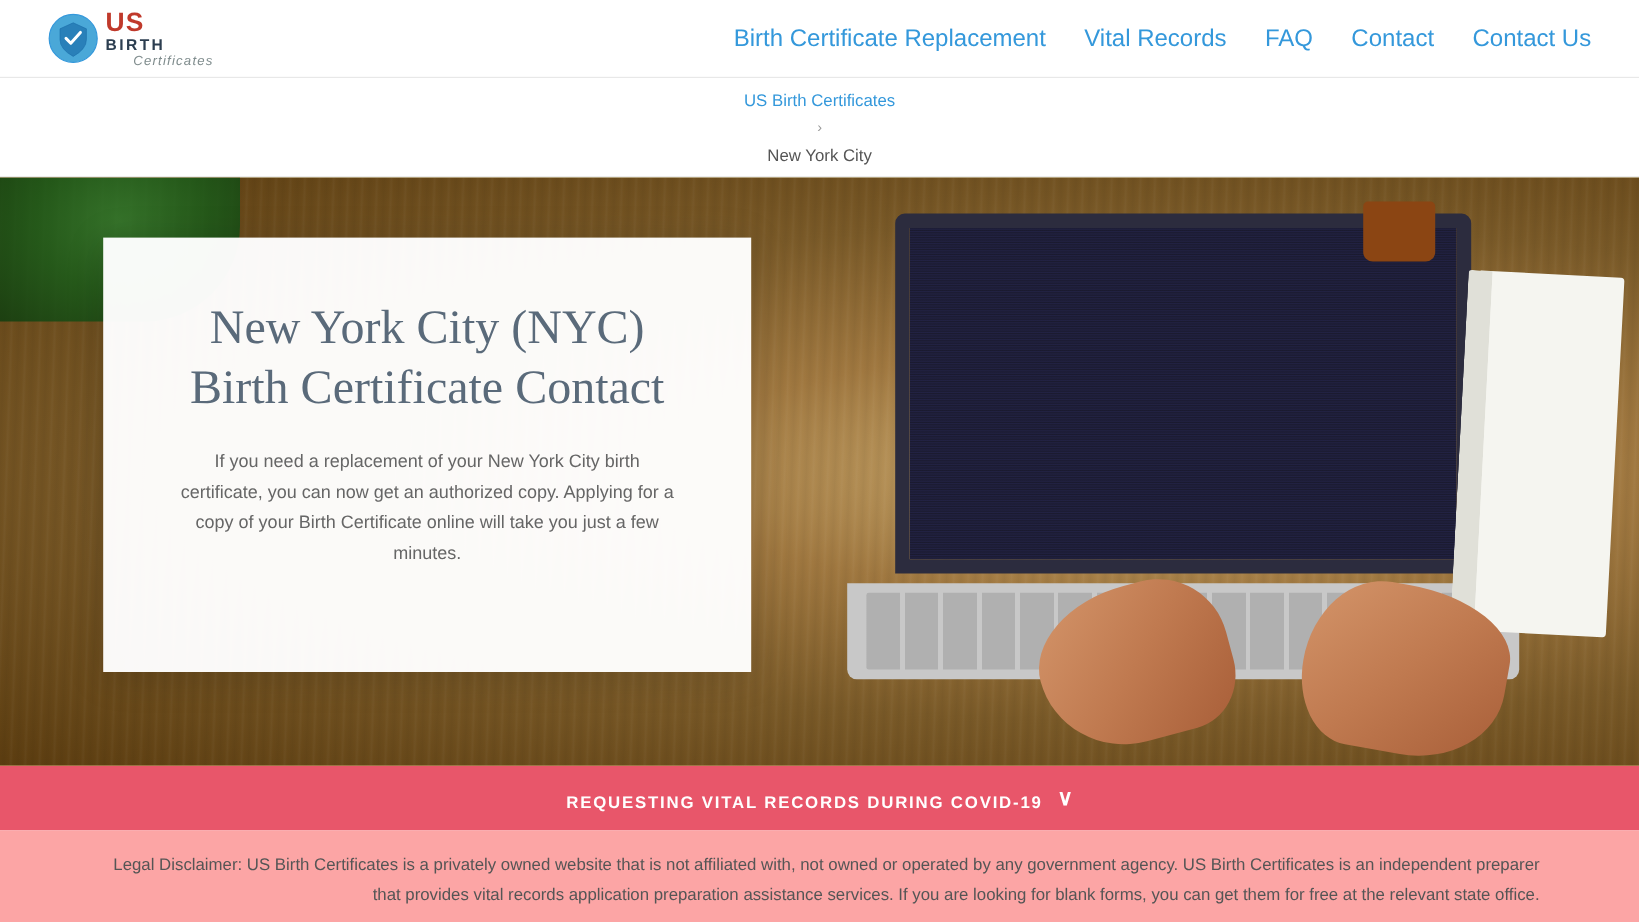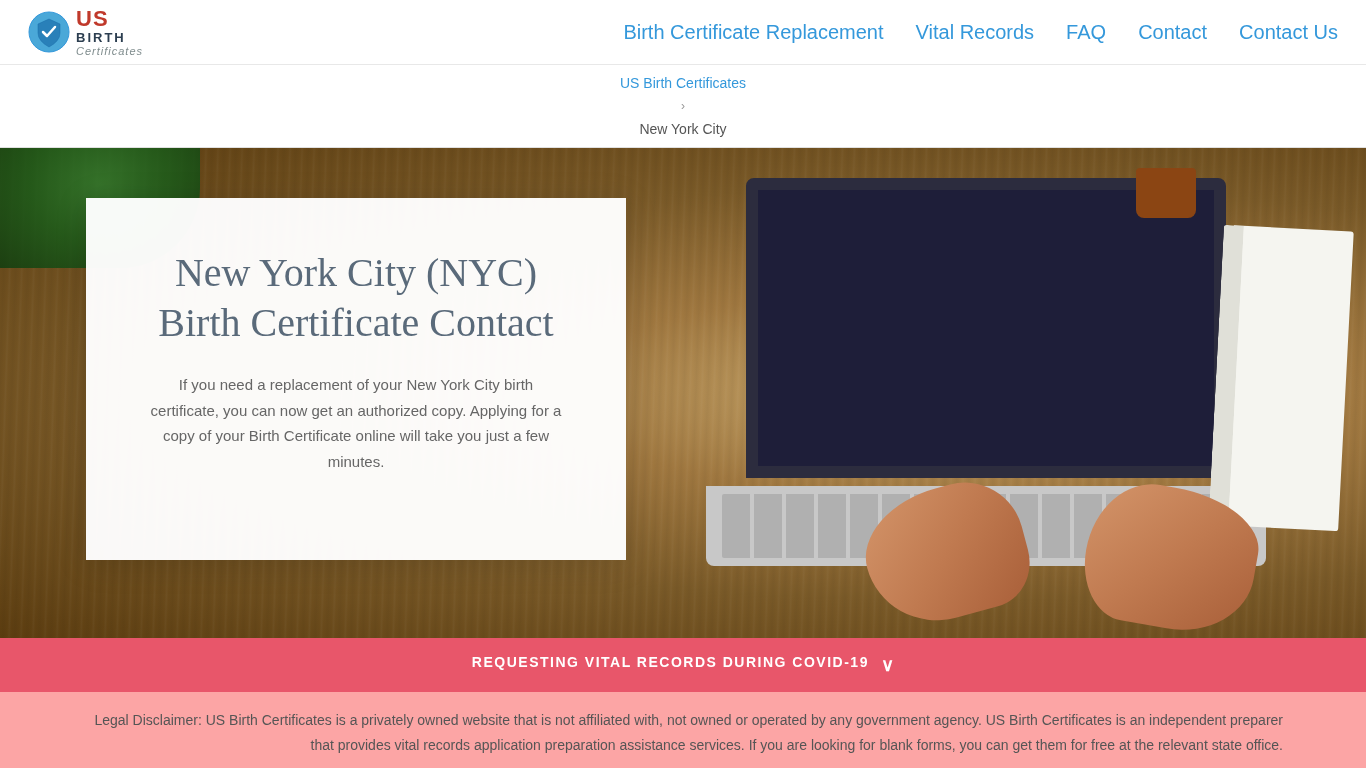--- a/index.html
+++ b/index.html
@@ -3,21 +3,21 @@
   <meta charset="utf-8">
   <style>
     * { margin: 0; padding: 0; box-sizing: border-box; }
     body { font-family: 'Segoe UI', Arial, sans-serif; width: 1366px; min-height: 768px; overflow-x: hidden; }
 
     
     .header {
       display: flex;
       align-items: center;
       justify-content: space-between;
-      padding: 0 28px;
+      padding: 0 40px;
       height: 65px;
       background: #fff;
       border-bottom: 1px solid #e8e8e8;
       position: relative;
       z-index: 10;
     }
     .logo {
       display: flex;
       align-items: center;
       gap: 6px;
@@ -39,20 +39,21 @@
       font-weight: 700;
       color: #2c3e50;
       letter-spacing: 2px;
       text-transform: uppercase;
     }
     .logo-certs {
       font-size: 11px;
       color: #7f8c8d;
       letter-spacing: 1px;
       font-style: italic;
+      margin-left: 23px;
     }
     nav {
       display: flex;
       align-items: center;
       gap: 32px;
     }
     nav a {
       text-decoration: none;
       color: #3498db;
       font-size: 20px;
@@ -264,21 +265,21 @@
       text-transform: uppercase;
     }
 
     
     .covid-banner {
       background: #e8566a;
       color: #fff;
       text-align: center;
       padding: 16px 40px;
       display: flex;
-      align-items: flex-start;
+      align-items: flex-end;
       justify-content: center;
       gap: 12px;
       cursor: pointer;
     }
     .covid-banner-text {
       font-size: 14px;
       font-weight: 700;
       letter-spacing: 1.5px;
       text-transform: uppercase;
     }

